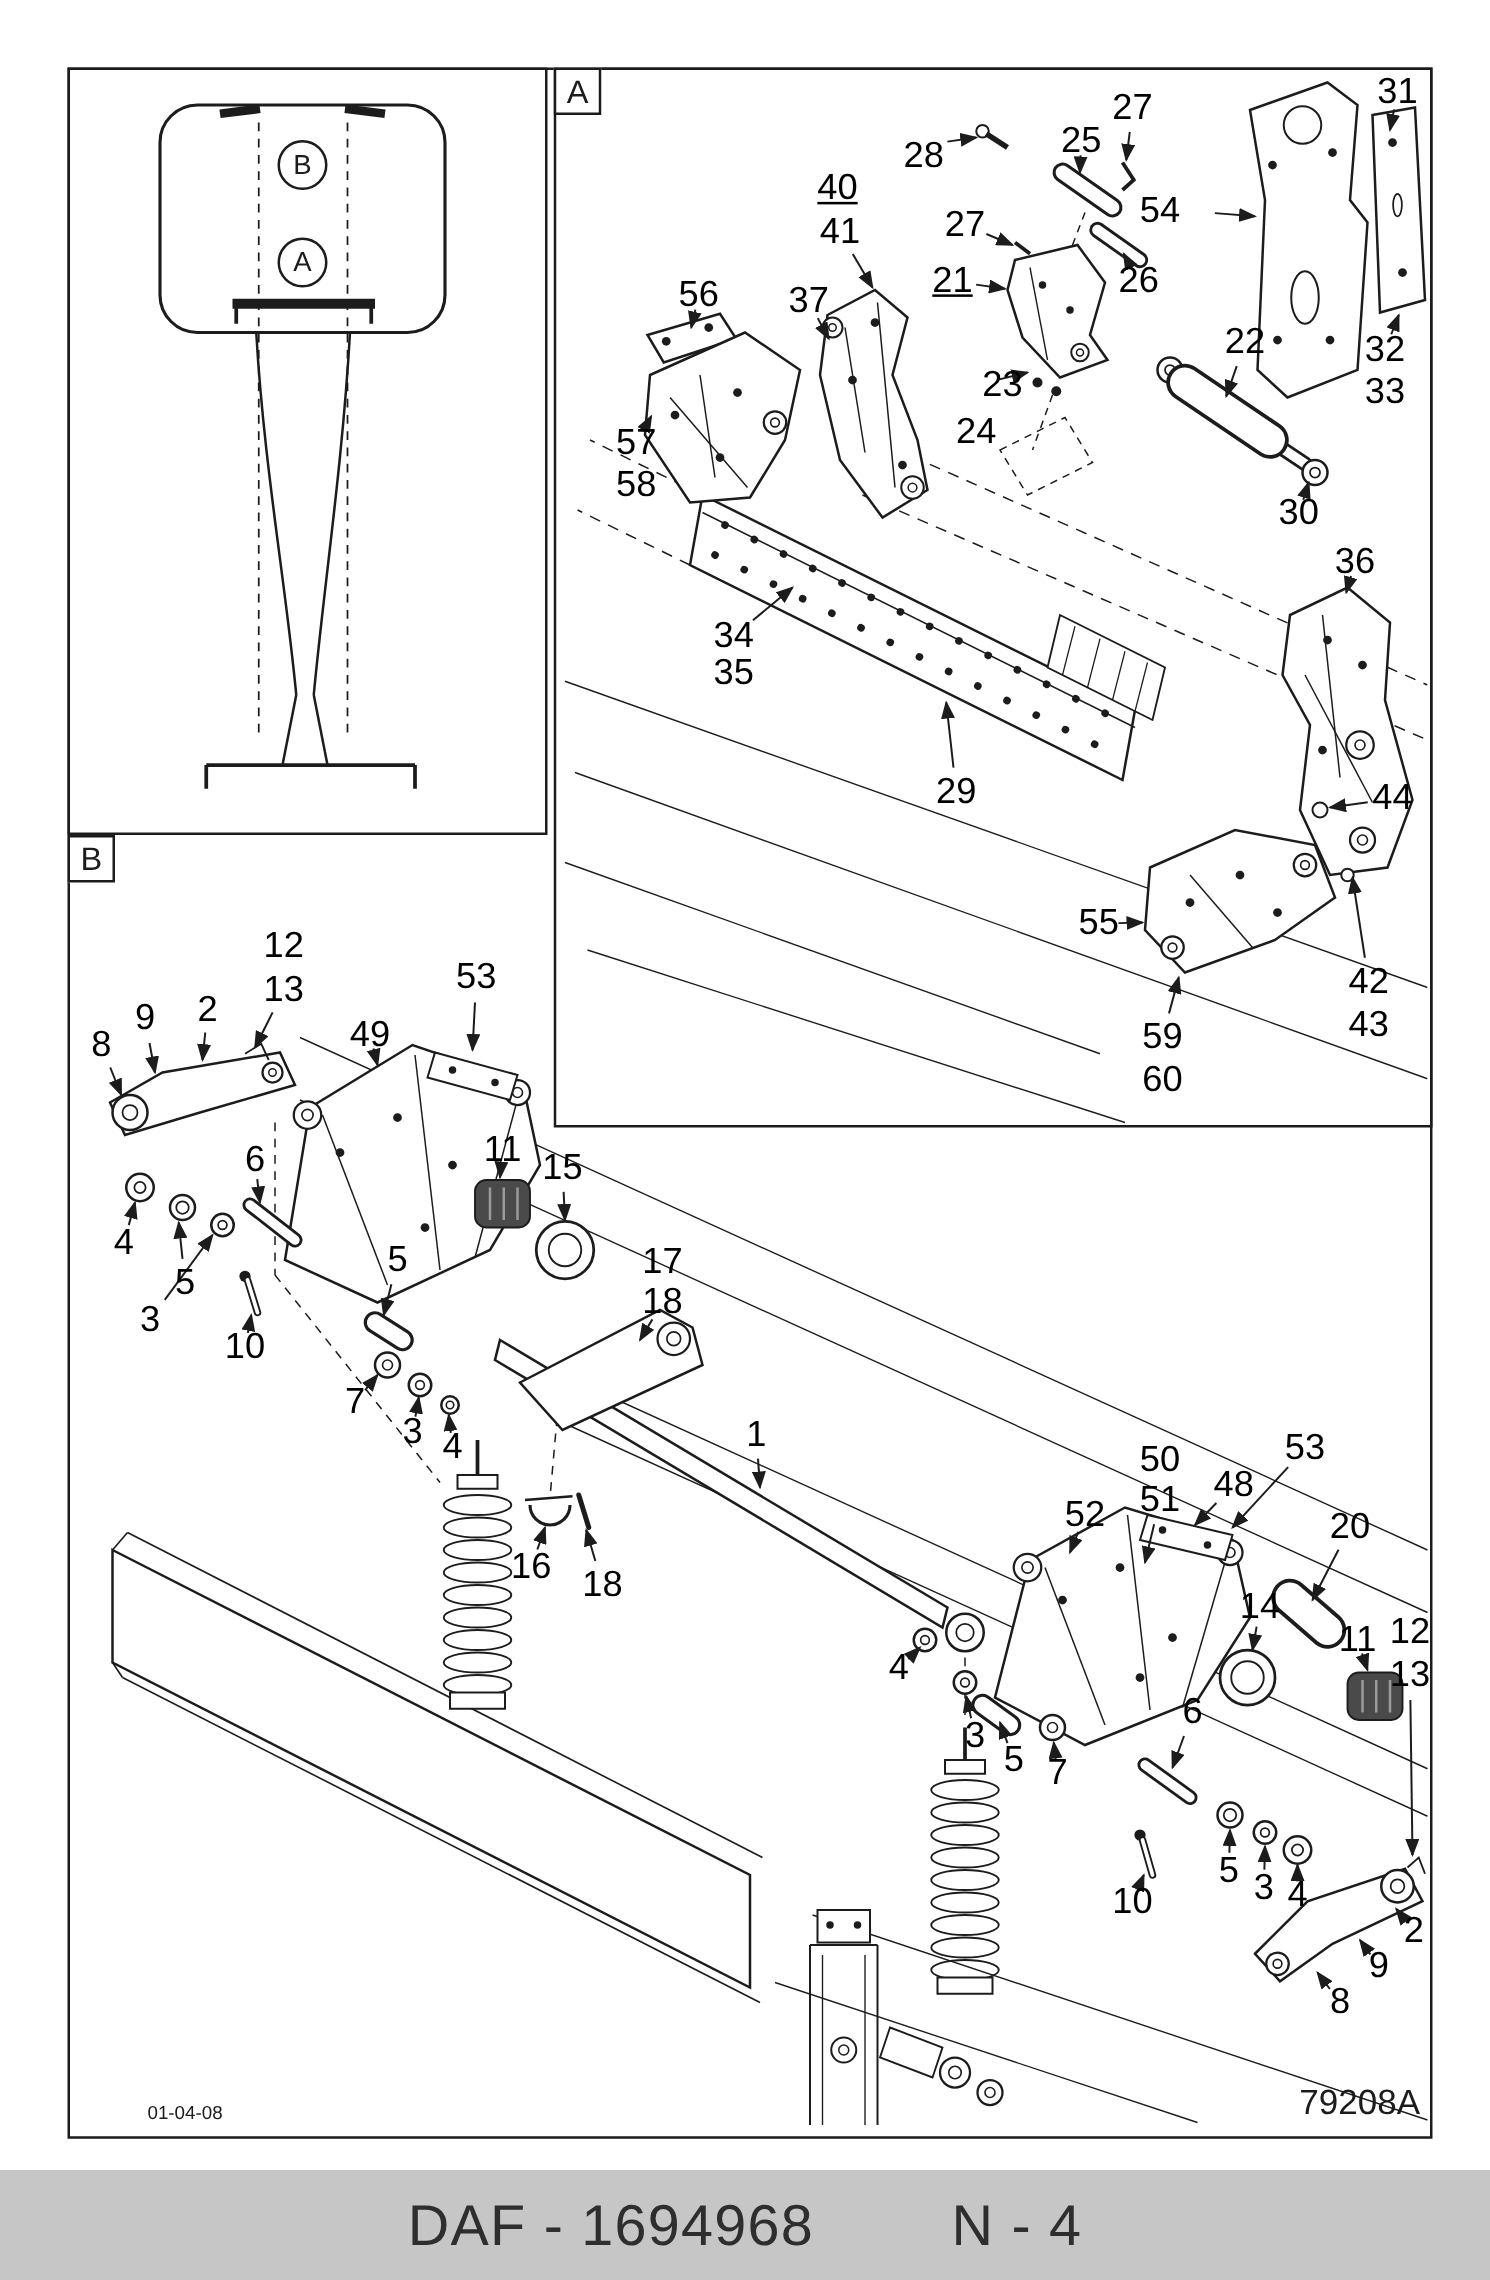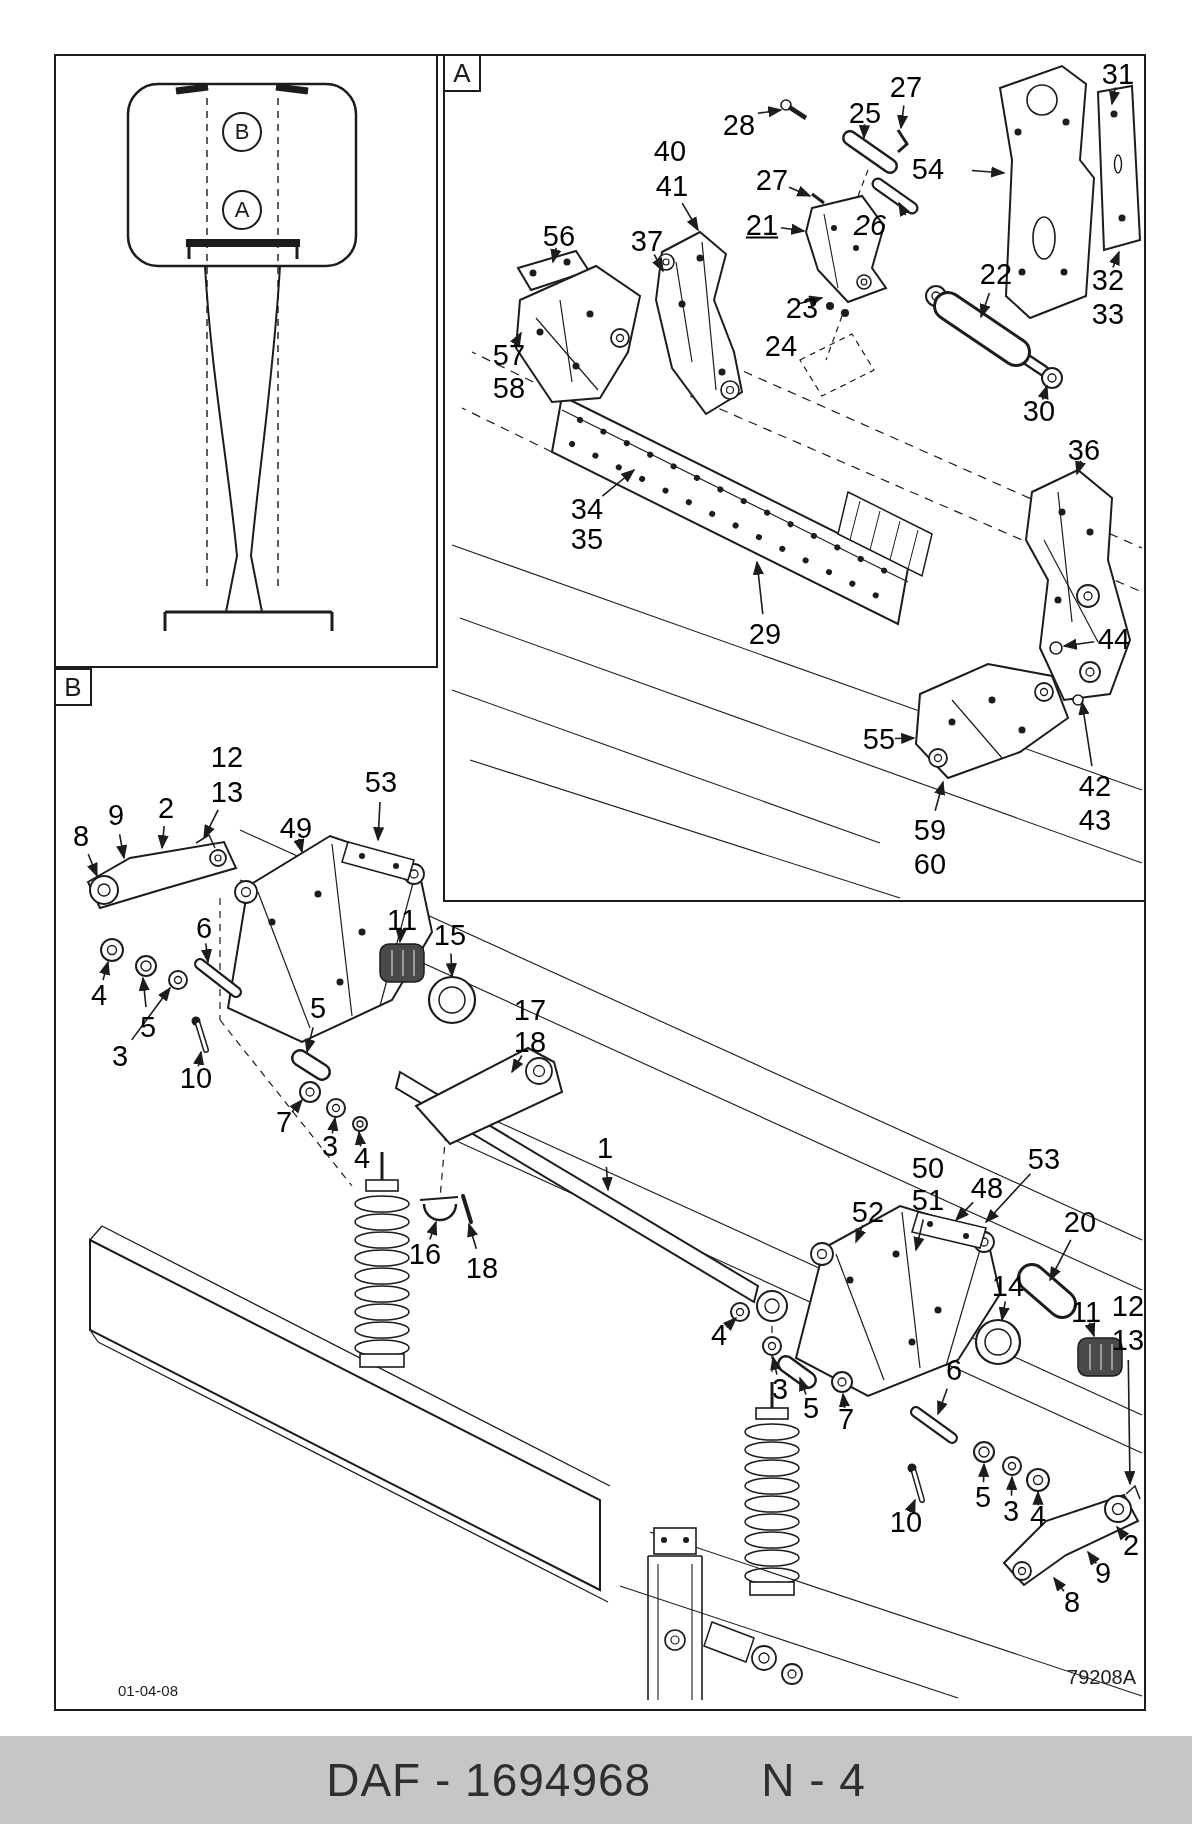--- a/index.html
+++ b/index.html
@@ -16,21 +16,21 @@
   .tag-a{left:443px;top:54px;}
   .tag-b{left:54px;top:668px;}
   .circle-letter{position:absolute;width:36px;height:36px;border:2px solid #1c1c1c;border-radius:50%;
                  background:#fff;display:flex;align-items:center;justify-content:center;
                  font-size:22px;transform:translate(-50%,-50%);z-index:5;}
   .pos-b{left:242px;top:132px;}
   .pos-a{left:242px;top:210px;}
   .callout{position:absolute;transform:translate(-50%,-50%);font-size:29px;color:#000;
            white-space:nowrap;z-index:7;line-height:1;}
   .date-code{position:absolute;left:118px;top:1682px;font-size:15px;z-index:6;}
-  .dwg-number{position:absolute;right:56px;top:1666px;font-size:20px;z-index:6;}
+  .dwg-number{position:absolute;right:56px;top:1666px;font-size:28px;z-index:6;}
   .footer-bar{position:absolute;left:0;top:1736px;width:1192px;height:88px;background:#c6c6c6;
               display:flex;align-items:center;justify-content:center;gap:110px;
               font-size:46px;color:#2e2e2e;letter-spacing:1px;z-index:6;}
 </style>
 </head>
 <body>
 
 <div class="page">
 
   <div class="frame main"></div>
@@ -434,26 +434,26 @@
   <div class="panel-tag tag-b">B</div>
 
   <div class="circle-letter pos-b">B</div>
   <div class="circle-letter pos-a">A</div>
 
   <div id="callout-layer">
       <div class="callout" style="left: 739px; top: 125px;">28</div>
       <div class="callout" style="left: 865px; top: 113px;">25</div>
       <div class="callout" style="left: 906px; top: 87px;">27</div>
       <div class="callout" style="left: 1118px; top: 74px;">31</div>
-      <div class="callout" style="left: 670px; top: 151px;">40</div>
+      <div class="callout" style="left: 670px; top: 151px; text-decoration: underline;">40</div>
       <div class="callout" style="left: 672px; top: 186px;">41</div>
       <div class="callout" style="left: 772px; top: 180px;">27</div>
       <div class="callout" style="left: 928px; top: 169px;">54</div>
       <div class="callout" style="left: 762px; top: 225px; text-decoration: underline;">21</div>
-      <div class="callout" style="left: 870px; top: 225px; font-style: italic;">26</div>
+      <div class="callout" style="left: 911px; top: 225px;">26</div>
       <div class="callout" style="left: 559px; top: 236px;">56</div>
       <div class="callout" style="left: 647px; top: 241px;">37</div>
       <div class="callout" style="left: 996px; top: 274px;">22</div>
       <div class="callout" style="left: 1108px; top: 280px;">32</div>
       <div class="callout" style="left: 1108px; top: 314px;">33</div>
       <div class="callout" style="left: 781px; top: 308px; margin-left: 21px;">23</div>
       <div class="callout" style="left: 781px; top: 346px;">24</div>
       <div class="callout" style="left: 509px; top: 355px;">57</div>
       <div class="callout" style="left: 509px; top: 388px;">58</div>
       <div class="callout" style="left: 1039px; top: 411px;">30</div>

